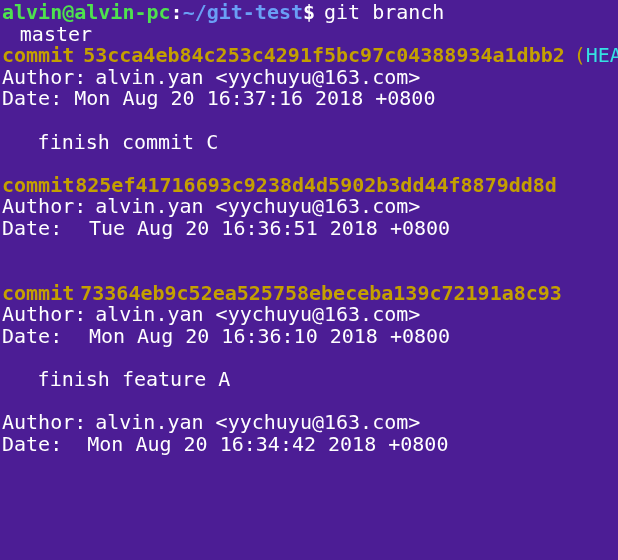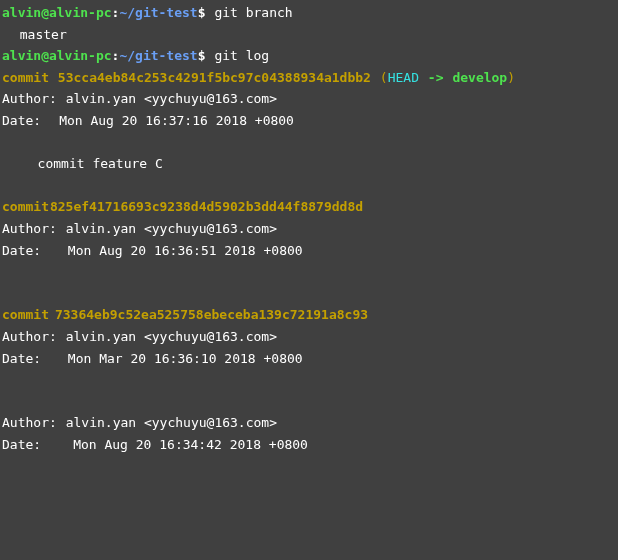--- a/index.html
+++ b/index.html
@@ -5,24 +5,24 @@
 <style>
   html, body {
     margin: 0;
     padding: 0;
     background: #300a24;
   }
   #terminal {
     position: relative;
     width: 618px;
     height: 560px;
-    background: #404040;
+    background: #4c1d95;
     overflow: hidden;
     font-family: "DejaVu Sans Mono", "Liberation Mono", monospace;
-    font-size: 13px;
+    font-size: 20px;
     line-height: 21.6px;
     color: #ffffff;
     -webkit-font-smoothing: antialiased;
   }
   .screen {
     padding: 2px 0 0 2px;
     box-sizing: border-box;
   }
   .line {
     white-space: pre;
@@ -49,39 +49,39 @@
 <body>
 
 <div id="terminal">
   <div class="screen">
 
     <div class="line"><span class="c-user">alvin@alvin-pc</span><span class="c-punct">:</span><span class="c-path">~/git-test</span><span class="c-punct">$</span><span class="c-cmd" style="margin-left:8.9px">git branch</span></div>
 
 
     <div class="line"><span class="c-plain" style="margin-left:17.8px">master</span></div>
 
-    <div class="line"><span class="c-user">alvin@alvin-pc</span><span class="c-punct">:</span><span class="c-path">~/git-test</span><span class="c-punct">$</span><span class="c-cmd" style="margin-left:8.9px">git log</span></div>
 
     <div class="line"><span class="c-commit">commit</span><span class="c-commit" style="margin-left:8.9px">53cca4eb84c253c4291f5bc97c04388934a1dbb2</span><span class="c-paren" style="margin-left:8.9px">(</span><span class="c-head">HEAD</span><span class="c-arrow" style="margin-left:8.9px">-&gt;</span><span class="c-branch" style="margin-left:8.9px">develop</span><span class="c-paren">)</span></div>
     <div class="line"><span class="c-plain">Author:</span><span class="c-plain" style="margin-left:8.9px">alvin.yan &lt;yychuyu@163.com&gt;</span></div>
-    <div class="line"><span class="c-plain">Date:</span><span class="c-plain" style="margin-left:18px">Mon Aug 20 16:37:16 2018 +0800</span></div>
+    <div class="line"><span class="c-plain">Date:</span><span class="c-plain" style="margin-left:12px">Mon Aug 20 16:37:16 2018 +0800</span></div>
     <div class="blank"></div>
-    <div class="line"><span class="c-plain" style="margin-left:35.6px">commit feature C</span></div>
+    <div class="line"><span class="c-plain" style="margin-left:35.6px">finish commit C</span></div>
     <div class="blank"></div>
 
     <div class="line"><span class="c-commit">commit</span><span class="c-commit" style="margin-left:1px">825ef41716693c9238d4d5902b3dd44f8879dd8d</span></div>
     <div class="line"><span class="c-plain">Author:</span><span class="c-plain" style="margin-left:8.9px">alvin.yan &lt;yychuyu@163.com&gt;</span></div>
-    <div class="line"><span class="c-plain">Date:</span><span class="c-plain" style="margin-left:26.7px">Mon Aug 20 16:36:51 2018 +0800</span></div>
+    <div class="line"><span class="c-plain">Date:</span><span class="c-plain" style="margin-left:26.7px">Tue Aug 20 16:36:51 2018 +0800</span></div>
     <div class="blank"></div>
     <div class="blank"></div>
 
     <div class="line"><span class="c-commit">commit</span><span class="c-commit" style="margin-left:6px">73364eb9c52ea525758ebeceba139c72191a8c93</span></div>
     <div class="line"><span class="c-plain">Author:</span><span class="c-plain" style="margin-left:8.9px">alvin.yan &lt;yychuyu@163.com&gt;</span></div>
-    <div class="line"><span class="c-plain">Date:</span><span class="c-plain" style="margin-left:26.7px">Mon Mar 20 16:36:10 2018 +0800</span></div>
+    <div class="line"><span class="c-plain">Date:</span><span class="c-plain" style="margin-left:26.7px">Mon Aug 20 16:36:10 2018 +0800</span></div>
     <div class="blank"></div>
+    <div class="line"><span class="c-plain" style="margin-left:35.6px">finish feature A</span></div>
     <div class="blank"></div>
 
     <div class="line"><span class="c-plain">Author:</span><span class="c-plain" style="margin-left:8.9px">alvin.yan &lt;yychuyu@163.com&gt;</span></div>
-    <div class="line"><span class="c-plain">Date:</span><span class="c-plain" style="margin-left:32px">Mon Aug 20 16:34:42 2018 +0800</span></div>
+    <div class="line"><span class="c-plain">Date:</span><span class="c-plain" style="margin-left:25px">Mon Aug 20 16:34:42 2018 +0800</span></div>
     <div class="blank"></div>
 
   </div>
 </div>
 
 </body></html>

